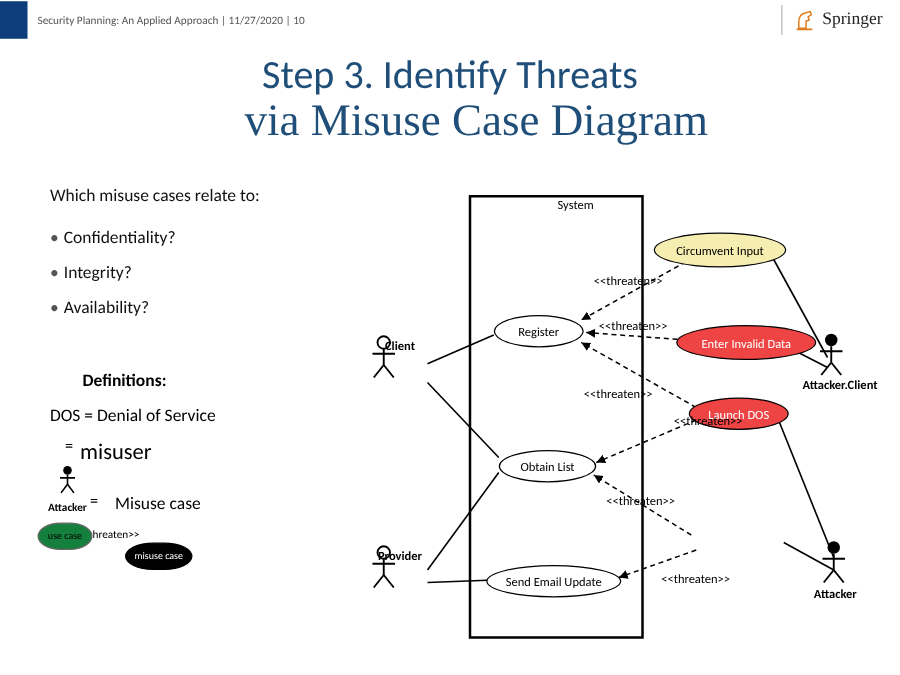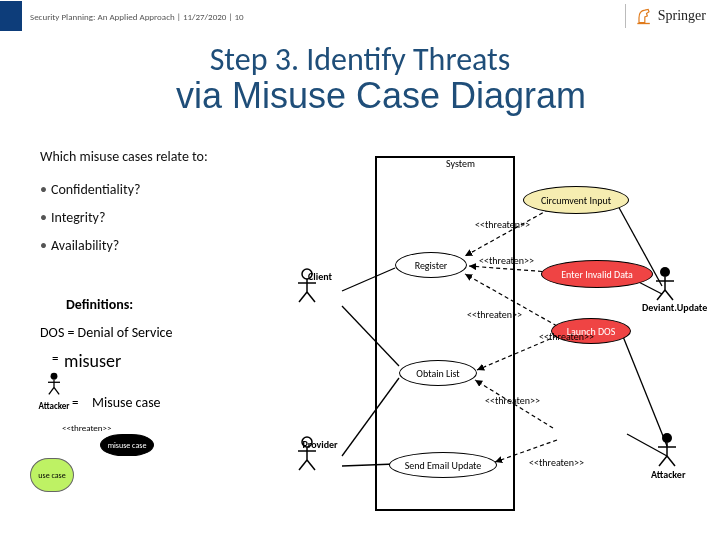--- a/index.html
+++ b/index.html
@@ -8,35 +8,35 @@
   .header { position: absolute; top: 0; left: 0; right: 0; height: 32px; display: flex; align-items: center; font-size: 9px; color: #555; }
   .header-bar { width: 22px; height: 30px; background: #0d3d7a; margin-right: 8px; }
   .header-text { flex: 0 0 auto; white-space: nowrap; }
   .header-spacer { flex: 1; }
   .header-divider { width: 1px; height: 24px; background: #bbb; margin: 0 8px; }
   .springer { display: flex; align-items: center; gap: 4px; padding-right: 14px; }
   .springer-icon { width: 20px; height: 20px; }
   .springer-text { font-family: Georgia, "Times New Roman", serif; font-size: 14px; color: #222; }
   .title-wrap { position: absolute; top: 40px; left: 0; right: 0; text-align: center; }
   .title-wrap .line1 { font-size: 32px; color: #1f4e79; font-family: Calibri, Arial, sans-serif; }
-  .title-wrap .line2 { font-size: 36px; color: #1f4e79; font-family: Liberation Sans, sans-serif; margin-top: -4px; padding-left: 42px; }
+  .title-wrap .line2 { font-size: 36px; color: #1f4e79; font-family: Liberation Serif, serif; margin-top: -4px; padding-left: 42px; }
   .prompt { position: absolute; top: 148px; left: 40px; font-size: 14px; color: #111; }
   .bullets { position: absolute; top: 176px; left: 40px; font-size: 14px; color: #111; line-height: 2.0; }
   .bullets li { list-style: none; }
   .bullets .dot { color: #555; margin-right: 4px; }
   .defs-title { position: absolute; top: 296px; left: 66px; font-weight: bold; font-size: 14px; }
   .defs-line { position: absolute; top: 324px; left: 40px; font-size: 14px; }
   .legend1 { position: absolute; top: 350px; left: 64px; font-size: 18px; }
   .legend1::before { content: "="; position: absolute; left: -12px; top: 0; font-size: 13px; }
   .legend2 { position: absolute; top: 394px; left: 92px; font-size: 14px; font-family: Calibri, Arial, sans-serif; color: #000; }
   .legend2::before { content: "="; position: absolute; left: -20px; top: 0; font-size: 13px; }
   .small-attacker { position: absolute; top: 372px; left: 34px; width: 40px; text-align: center; font-size: 9px; }
   .small-attacker .stick { width: 18px; height: 24px; margin: 0 auto 2px; }
   .small-threaten { position: absolute; top: 422px; left: 62px; font-size: 9px; }
-  .small-usecase { position: absolute; top: 458px; left: 30px; width: 44px; height: 34px; border: 1px solid #666; border-radius: 50% / 60%; font-size: 8px; display: flex; align-items: center; justify-content: center; background: #bef264; }
+  .small-usecase { position: absolute; top: 418px; left: 30px; width: 44px; height: 22px; border: 1px solid #666; border-radius: 50% / 60%; font-size: 8px; display: flex; align-items: center; justify-content: center; background: #15803d; }
   .small-misuse { position: absolute; top: 434px; left: 100px; width: 54px; height: 22px; border: 1px solid #000; border-radius: 50% / 60%; font-size: 8px; color: #fff; background: #000; display: flex; align-items: center; justify-content: center; }
   .diagram-area { position: absolute; top: 156px; left: 307px; width: 405px; height: 360px; }
   .diagram-area svg { position: absolute; top: 0; left: 0; }
   .stick-actor { position: absolute; width: 50px; text-align: center; }
   .stick-actor .stick { width: 24px; height: 36px; margin: 0 auto; }
   .stick-actor .devstick { width: 24px; height: 36px; margin: 0 auto; }
   .stick-actor .lbl { font-size: 10px; margin-top: 2px; font-weight: bold; }
   .ellipse { position: absolute; border: 1.5px solid #000; border-radius: 50%; display: flex; align-items: center; justify-content: center; font-size: 10px; text-align: left; padding: 2px 4px; background: #fff; }
   .ellipse.black { background: #ef4444; color: #fff; border-color: #000; }
   .yellow { background: #f6edb1; }
@@ -163,21 +163,21 @@
 
     <div class="stick-actor" style="top:110px; left:346px;">
       <svg class="devstick" viewBox="0 0 24 36">
         <circle cx="12" cy="6" r="5" fill="#000"></circle>
         <line x1="12" y1="11" x2="12" y2="24" stroke="#000" stroke-width="1.5"></line>
         <line x1="3" y1="15" x2="21" y2="15" stroke="#000" stroke-width="1.5"></line>
         <line x1="12" y1="24" x2="4" y2="34" stroke="#000" stroke-width="1.5"></line>
         <line x1="12" y1="24" x2="20" y2="34" stroke="#000" stroke-width="1.5"></line>
       </svg>
     </div>
-    <div class="dev-label" style="top:145px; left:335px;">Deviant.Update</div>
+    <div class="dev-label" style="top:145px; left:335px;">Attacker.Client</div>
 
     <div class="stick-actor" style="top:276px; left:348px;">
       <svg class="devstick" viewBox="0 0 24 36">
         <circle cx="12" cy="6" r="5" fill="#000"></circle>
         <line x1="12" y1="11" x2="12" y2="24" stroke="#000" stroke-width="1.5"></line>
         <line x1="3" y1="15" x2="21" y2="15" stroke="#000" stroke-width="1.5"></line>
         <line x1="12" y1="24" x2="4" y2="34" stroke="#000" stroke-width="1.5"></line>
         <line x1="12" y1="24" x2="20" y2="34" stroke="#000" stroke-width="1.5"></line>
       </svg>
     </div>

